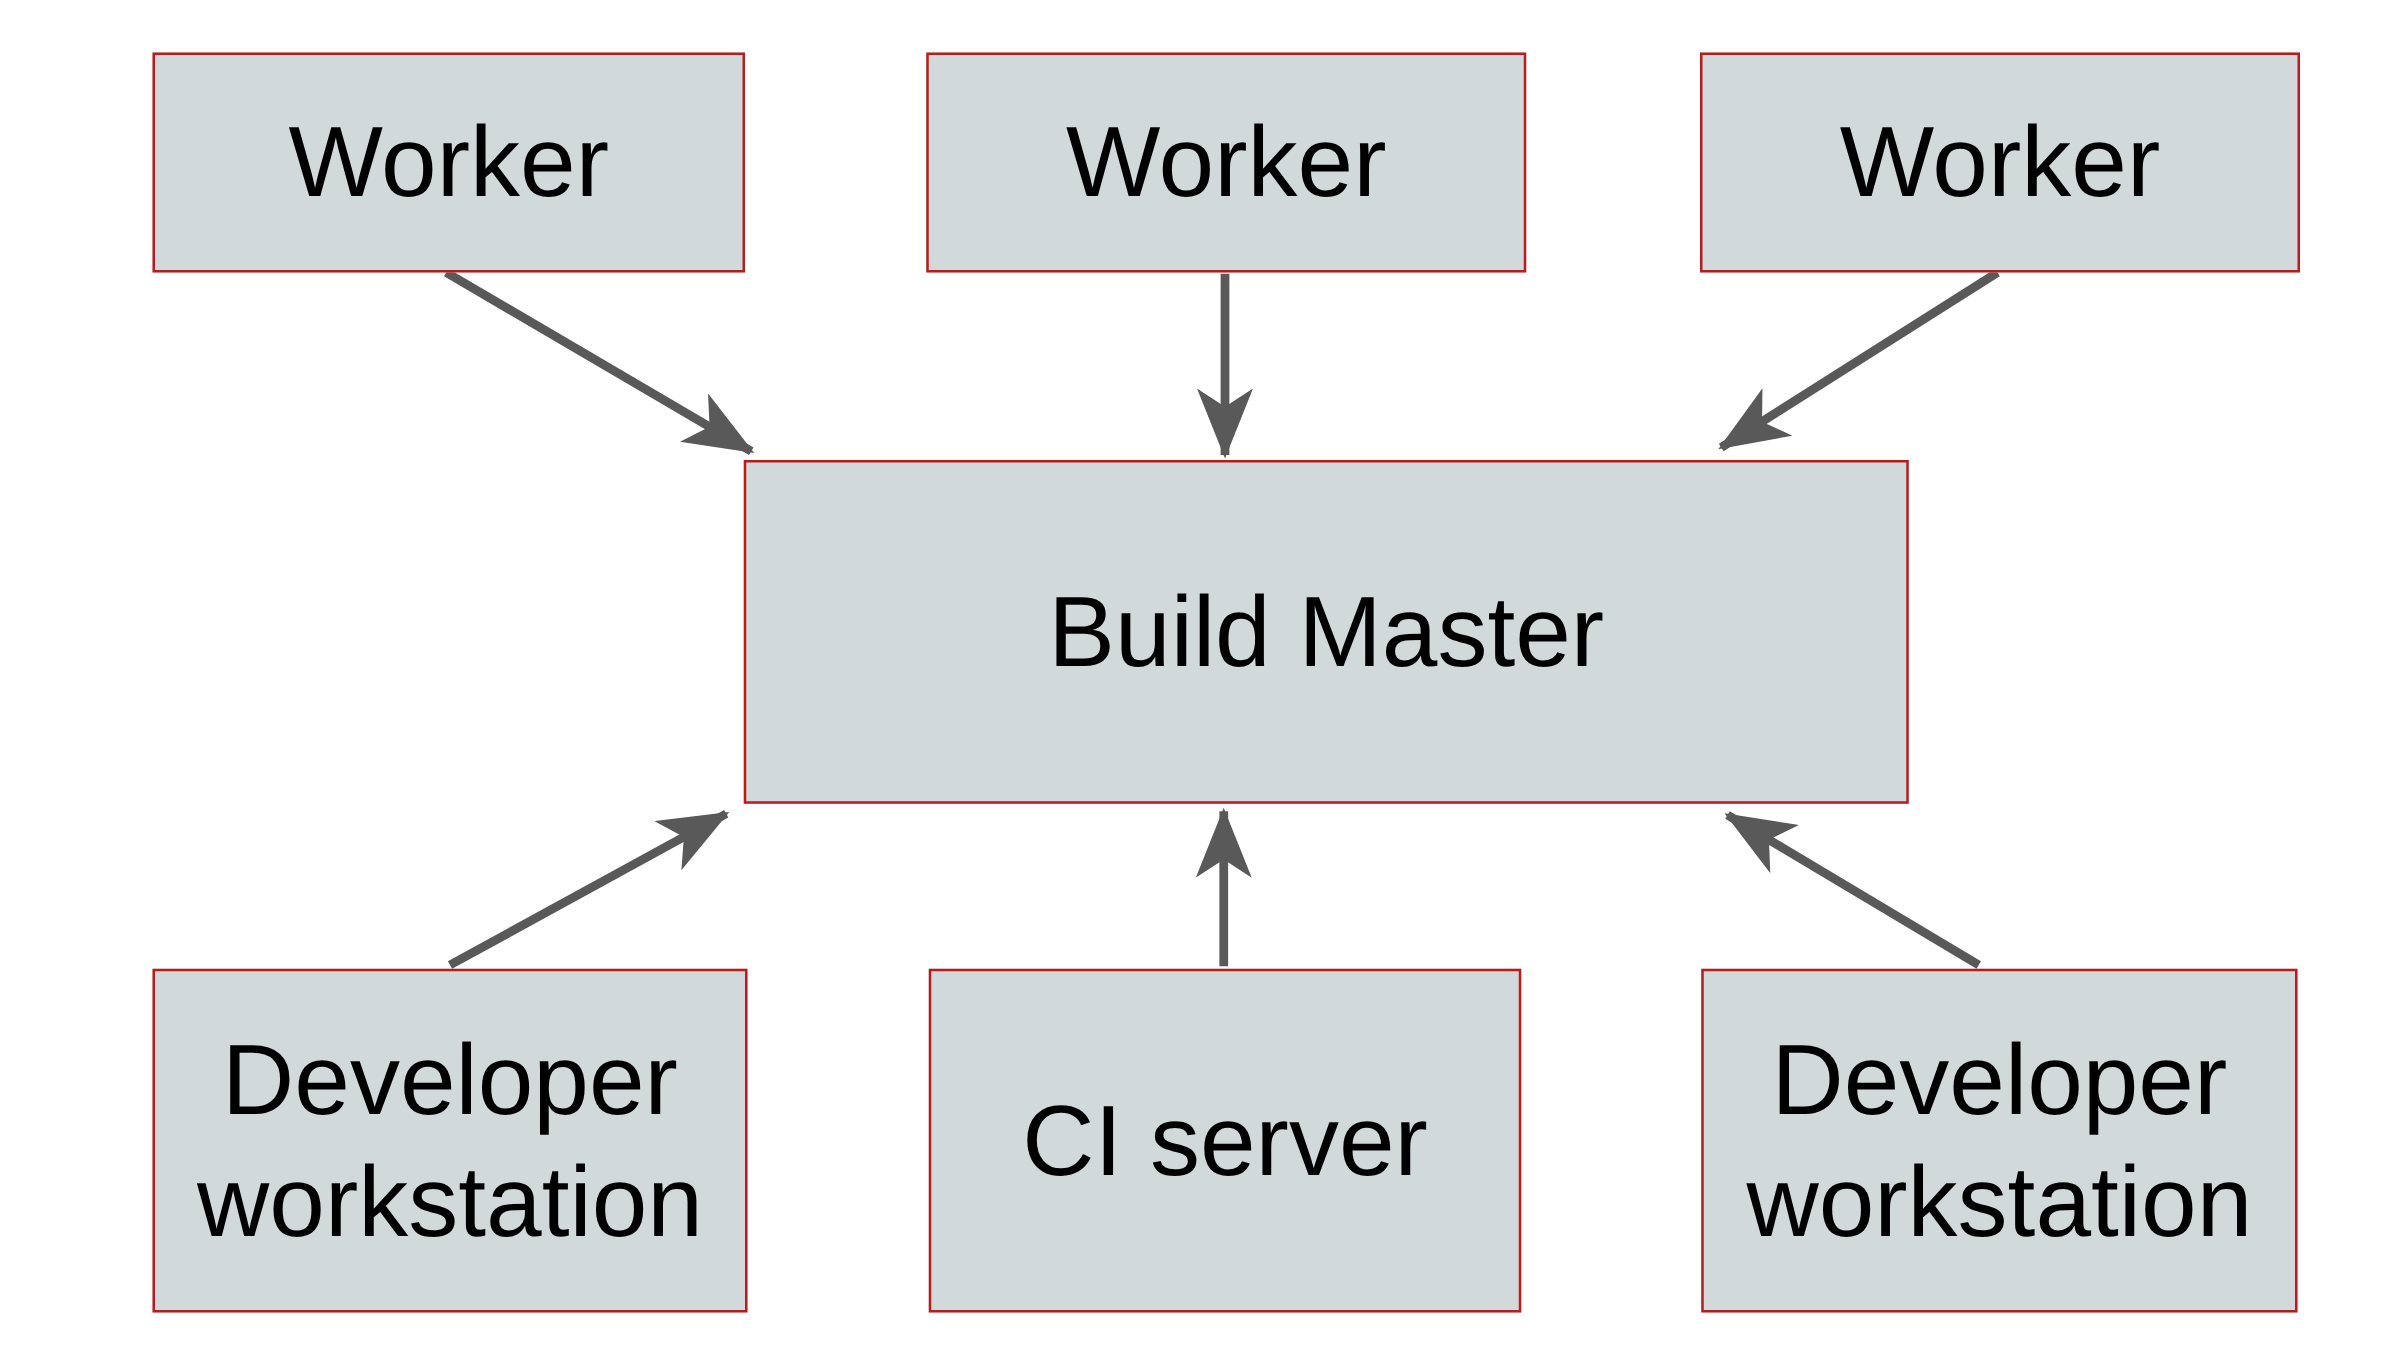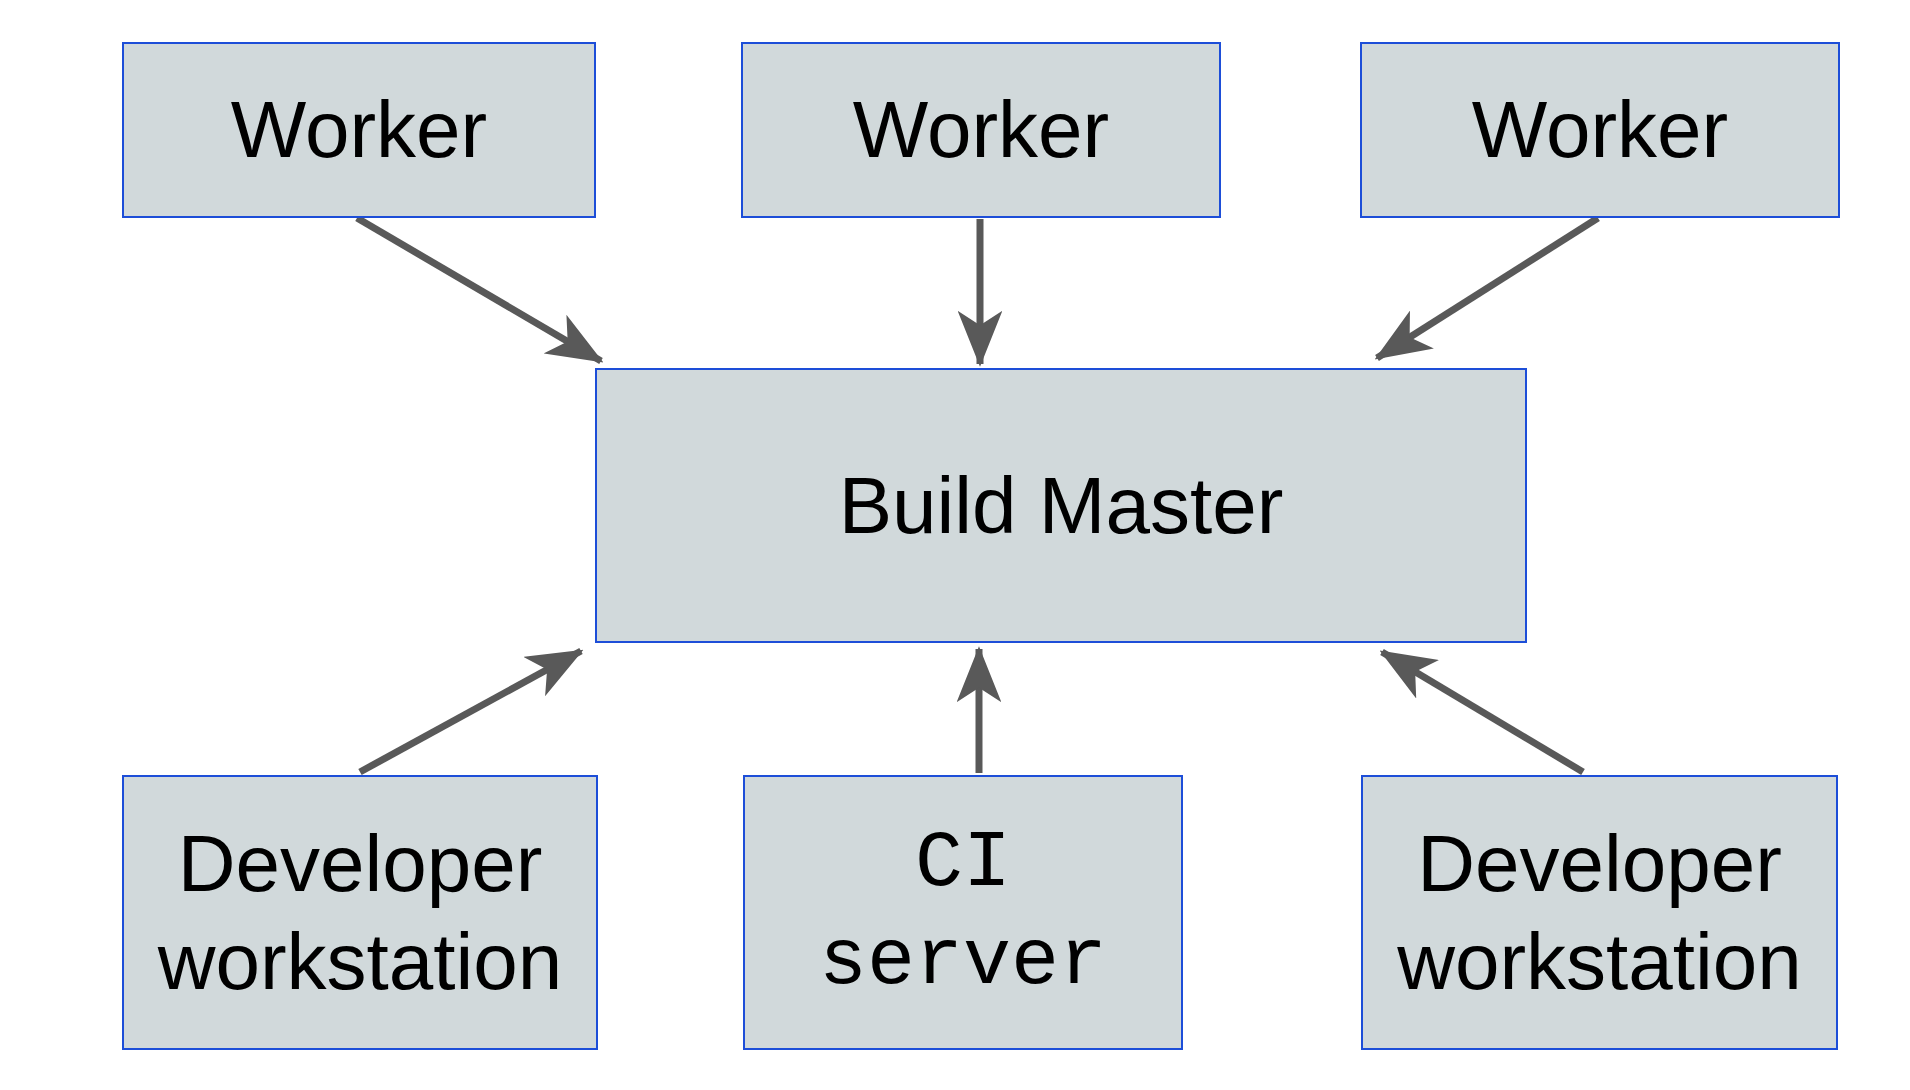--- a/index.html
+++ b/index.html
@@ -19,41 +19,41 @@
     position: absolute;
     left: 0;
     top: 0;
     width: 1910px;
     height: 1090px;
     display: block;
   }
   .node {
     position: absolute;
     background: #d1d9db;
-    border: 2px solid #1d4ed8;
+    border: 2px solid #b91c1c;
     box-sizing: border-box;
     display: flex;
     align-items: center;
     justify-content: center;
     text-align: center;
   }
   .node-label {
     font-size: 80px;
     line-height: 1.22;
     color: #000000;
     font-weight: 400;
     padding: 0 10px;
   }
   
   .n-worker1      { left: 122px;  top: 42px;  width: 474px; height: 176px; }
   .n-worker2      { left: 741px;  top: 42px;  width: 480px; height: 176px; }
   .n-worker3      { left: 1360px; top: 42px;  width: 480px; height: 176px; }
   .n-buildmaster  { left: 595px;  top: 368px; width: 932px; height: 275px; }
   .n-devleft      { left: 122px;  top: 775px; width: 476px; height: 275px; }
-  .n-ciserver     { left: 743px;  top: 775px; width: 440px; height: 275px; font-family: Liberation Mono, monospace; }
+  .n-ciserver     { left: 743px;  top: 775px; width: 474px; height: 275px; }
   .n-devright     { left: 1361px; top: 775px; width: 477px; height: 275px; }
 
   .edge-line {
     stroke-width: 7px;
     stroke-linecap: butt;
   }
 </style>
 </head>
 <body>
 

